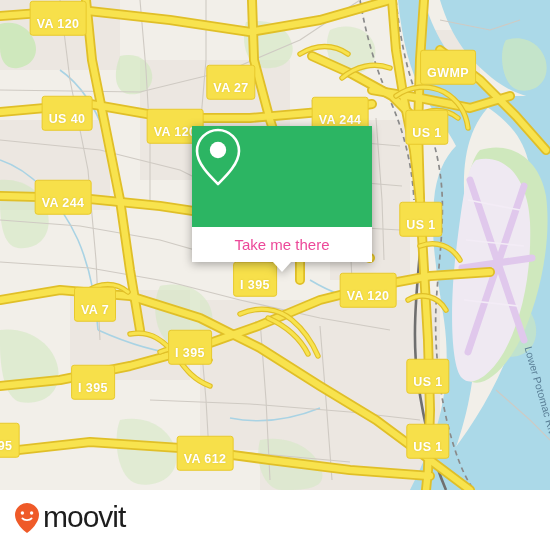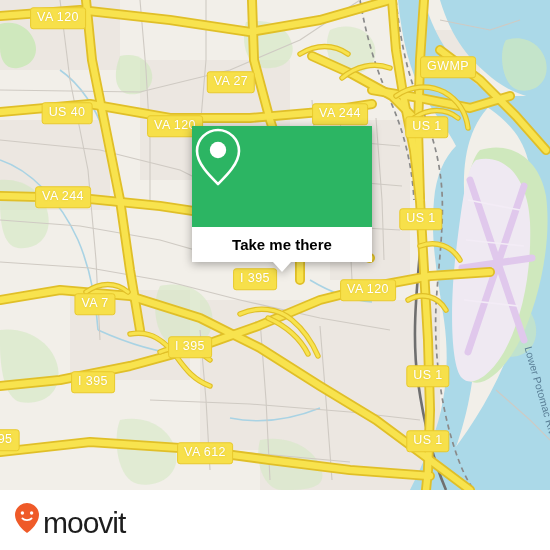--- a/index.html
+++ b/index.html
@@ -17,24 +17,24 @@
   }
   #map svg{position:absolute;left:0;top:0;}
 
   
   .shield{
     position:absolute;
     background:#f7e04a;
     border:1.5px solid #e8c92c;
     border-radius:3px;
     color:#ffffff;
-    font-weight:normal;
+    font-weight:bold;
     font-size:12.5px;
     line-height:1;
-    padding:3px 6px 4px 6px;
+    padding:16px 6px 4px 6px;
     white-space:nowrap;
     text-shadow:0 0 2px rgba(180,150,20,.35);
     letter-spacing:.4px;
     transform:translate(-50%,-50%);
   }
 
   .waterlabel{
     position:absolute;
     color:#5a7f96;
     font-size:10.5px;
@@ -57,21 +57,21 @@
     position:absolute;left:192px;top:126px;width:180px;
     filter:drop-shadow(0 2px 5px rgba(0,0,0,.33));
   }
   #popup-head{
     background:#2cb563;height:101px;width:100%;
     display:flex;align-items:center;justify-content:center;
   }
   #popup-foot{
     background:#ffffff;height:35px;width:100%;
     display:flex;align-items:center;justify-content:center;
-    color:#000000;font-size:15px;font-weight:bold;
+    color:#ec4899;font-size:15px;
   }
   #popup-tip{
     position:absolute;left:50%;top:136px;
     width:0;height:0;margin-left:-9px;
     border-left:9px solid transparent;
     border-right:9px solid transparent;
     border-top:10px solid #ffffff;
   }
 
   
@@ -79,21 +79,21 @@
     position:absolute;left:0;top:490px;width:550px;height:60px;
     background:#ffffff;
     display:flex;align-items:center;
     box-sizing:border-box;padding:0 14px 0 14px;
   }
   #footer-title{
     flex:1 1 auto;
     font-size:15.5px;line-height:21px;color:#2b2b2b;
     padding-right:8px;
   }
-  #brand{flex:0 0 auto;display:flex;align-items:flex-end;gap:3px;}
+  #brand{flex:0 0 auto;display:flex;align-items:flex-start;gap:3px;}
   #brand-word{
     font-size:30px;color:#1d1d1d;letter-spacing:-1px;
     line-height:30px;
   }
 </style>
 </head>
 <body>
 
 <div id="app">
 

